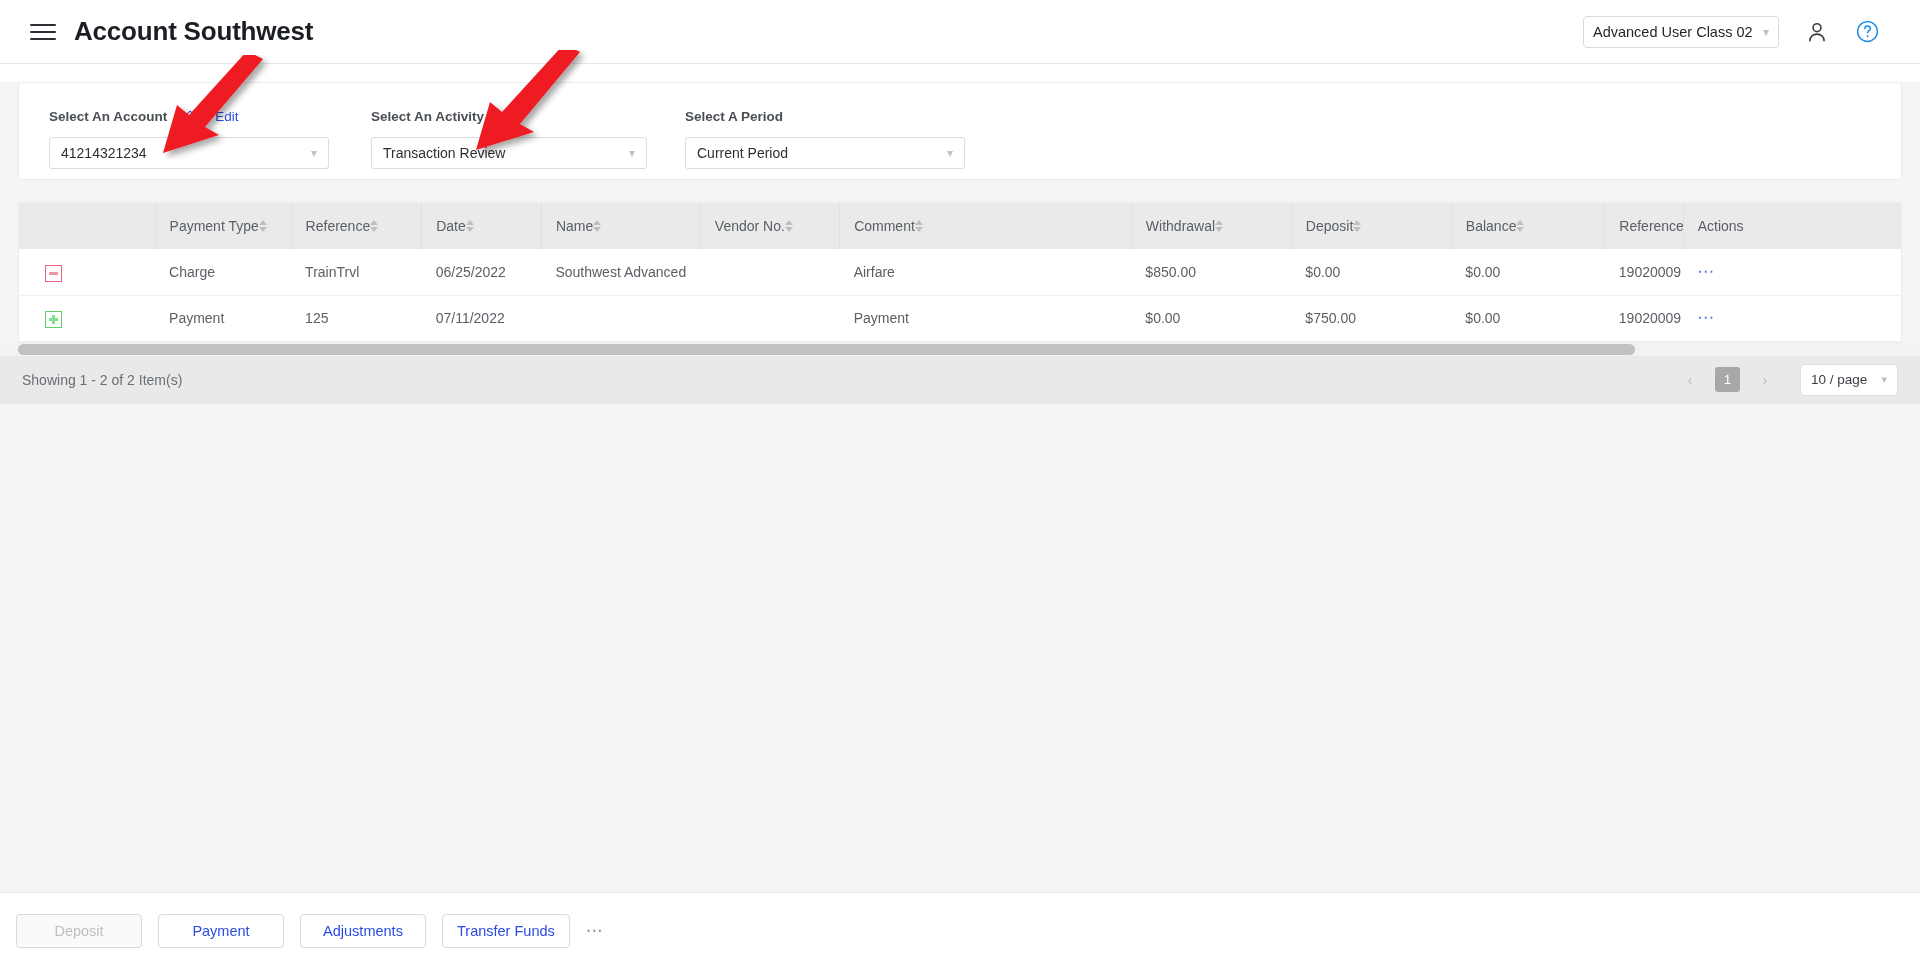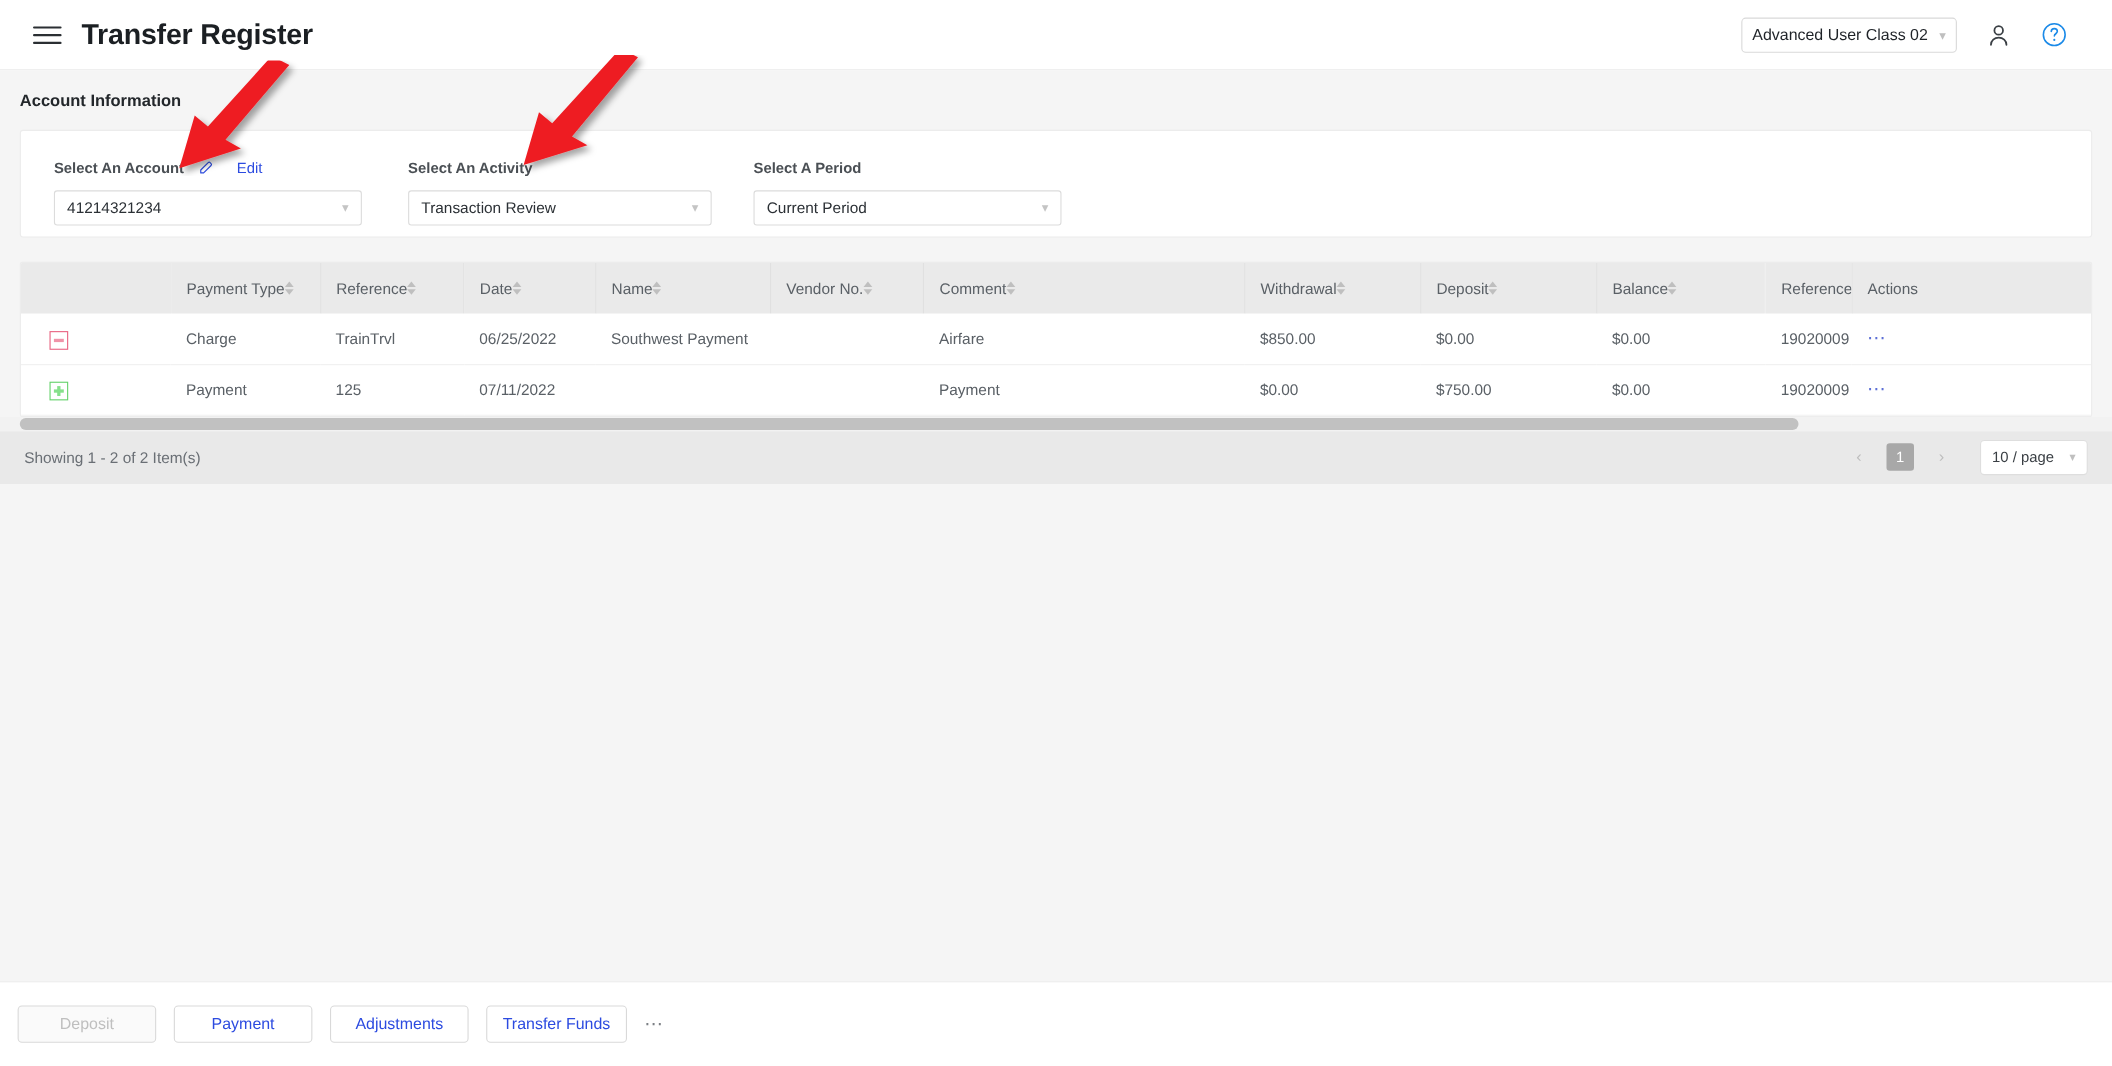--- a/index.html
+++ b/index.html
@@ -329,21 +329,21 @@
 <body>
 
 <div id="app">
 
   <div class="header">
     <div class="hamburger">
       <span></span>
         <span></span>
         <span></span>
     </div>
-    <div class="page-title">Transfer Register</div>
+    <div class="page-title">Account Southwest</div>
 
     <div class="header-right">
       <div class="user-class-select">
         <span>Advanced User Class 02</span>
         <span class="caret">▾</span>
       </div>
       <div class="avatar-icon">
         <svg width="26" height="26" viewBox="0 0 24 24" fill="none" stroke="#3a3f44" stroke-width="1.5">
           <circle cx="12" cy="8" r="3.6"></circle>
           <path d="M5.5 20c0-3.6 2.9-6 6.5-6s6.5 2.4 6.5 6" stroke-linecap="round"></path>
@@ -354,21 +354,20 @@
           <circle cx="12" cy="12" r="9.5"></circle>
           <path d="M9.4 9.2c0-1.5 1.2-2.5 2.7-2.5s2.6 1 2.6 2.4c0 2.1-2.6 2.1-2.6 4" stroke-linecap="round"></path>
           <circle cx="12.05" cy="16.6" r="0.95" fill="#1b8ae8" stroke="none"></circle>
         </svg>
       </div>
     </div>
   </div>
 
   <div class="content">
 
-    <div class="section-title">Account Information</div>
 
     <div class="filter-card">
 
       <div class="filter-group fg-account">
         <div class="filter-label-row">
           <span class="filter-label">Select An Account</span>
           <span class="edit-link">
             <svg width="15" height="15" viewBox="0 0 24 24" fill="none" stroke="#2c4be0" stroke-width="1.7">
               <path d="M4 19.5h4.2L19 8.7a2 2 0 0 0 0-2.8l-1.4-1.4a2 2 0 0 0-2.8 0L4 15.3z" stroke-linejoin="round"></path>
             </svg>
@@ -498,21 +497,21 @@
             <td>
               <span class="toggle-box minus">
                   <span class="tb-inner">
                     <span class="bar"></span>
                   </span>
                 </span>
             </td>
             <td>Charge</td>
             <td>TrainTrvl</td>
             <td>06/25/2022</td>
-            <td>Southwest Payment</td>
+            <td>Southwest Advanced</td>
             <td></td>
             <td>Airfare</td>
             <td>$850.00</td>
             <td>$0.00</td>
             <td>$0.00</td>
             <td>19020009</td>
             <td><span class="dots-action">⋯</span></td>
           </tr>
           <tr>
             <td>

